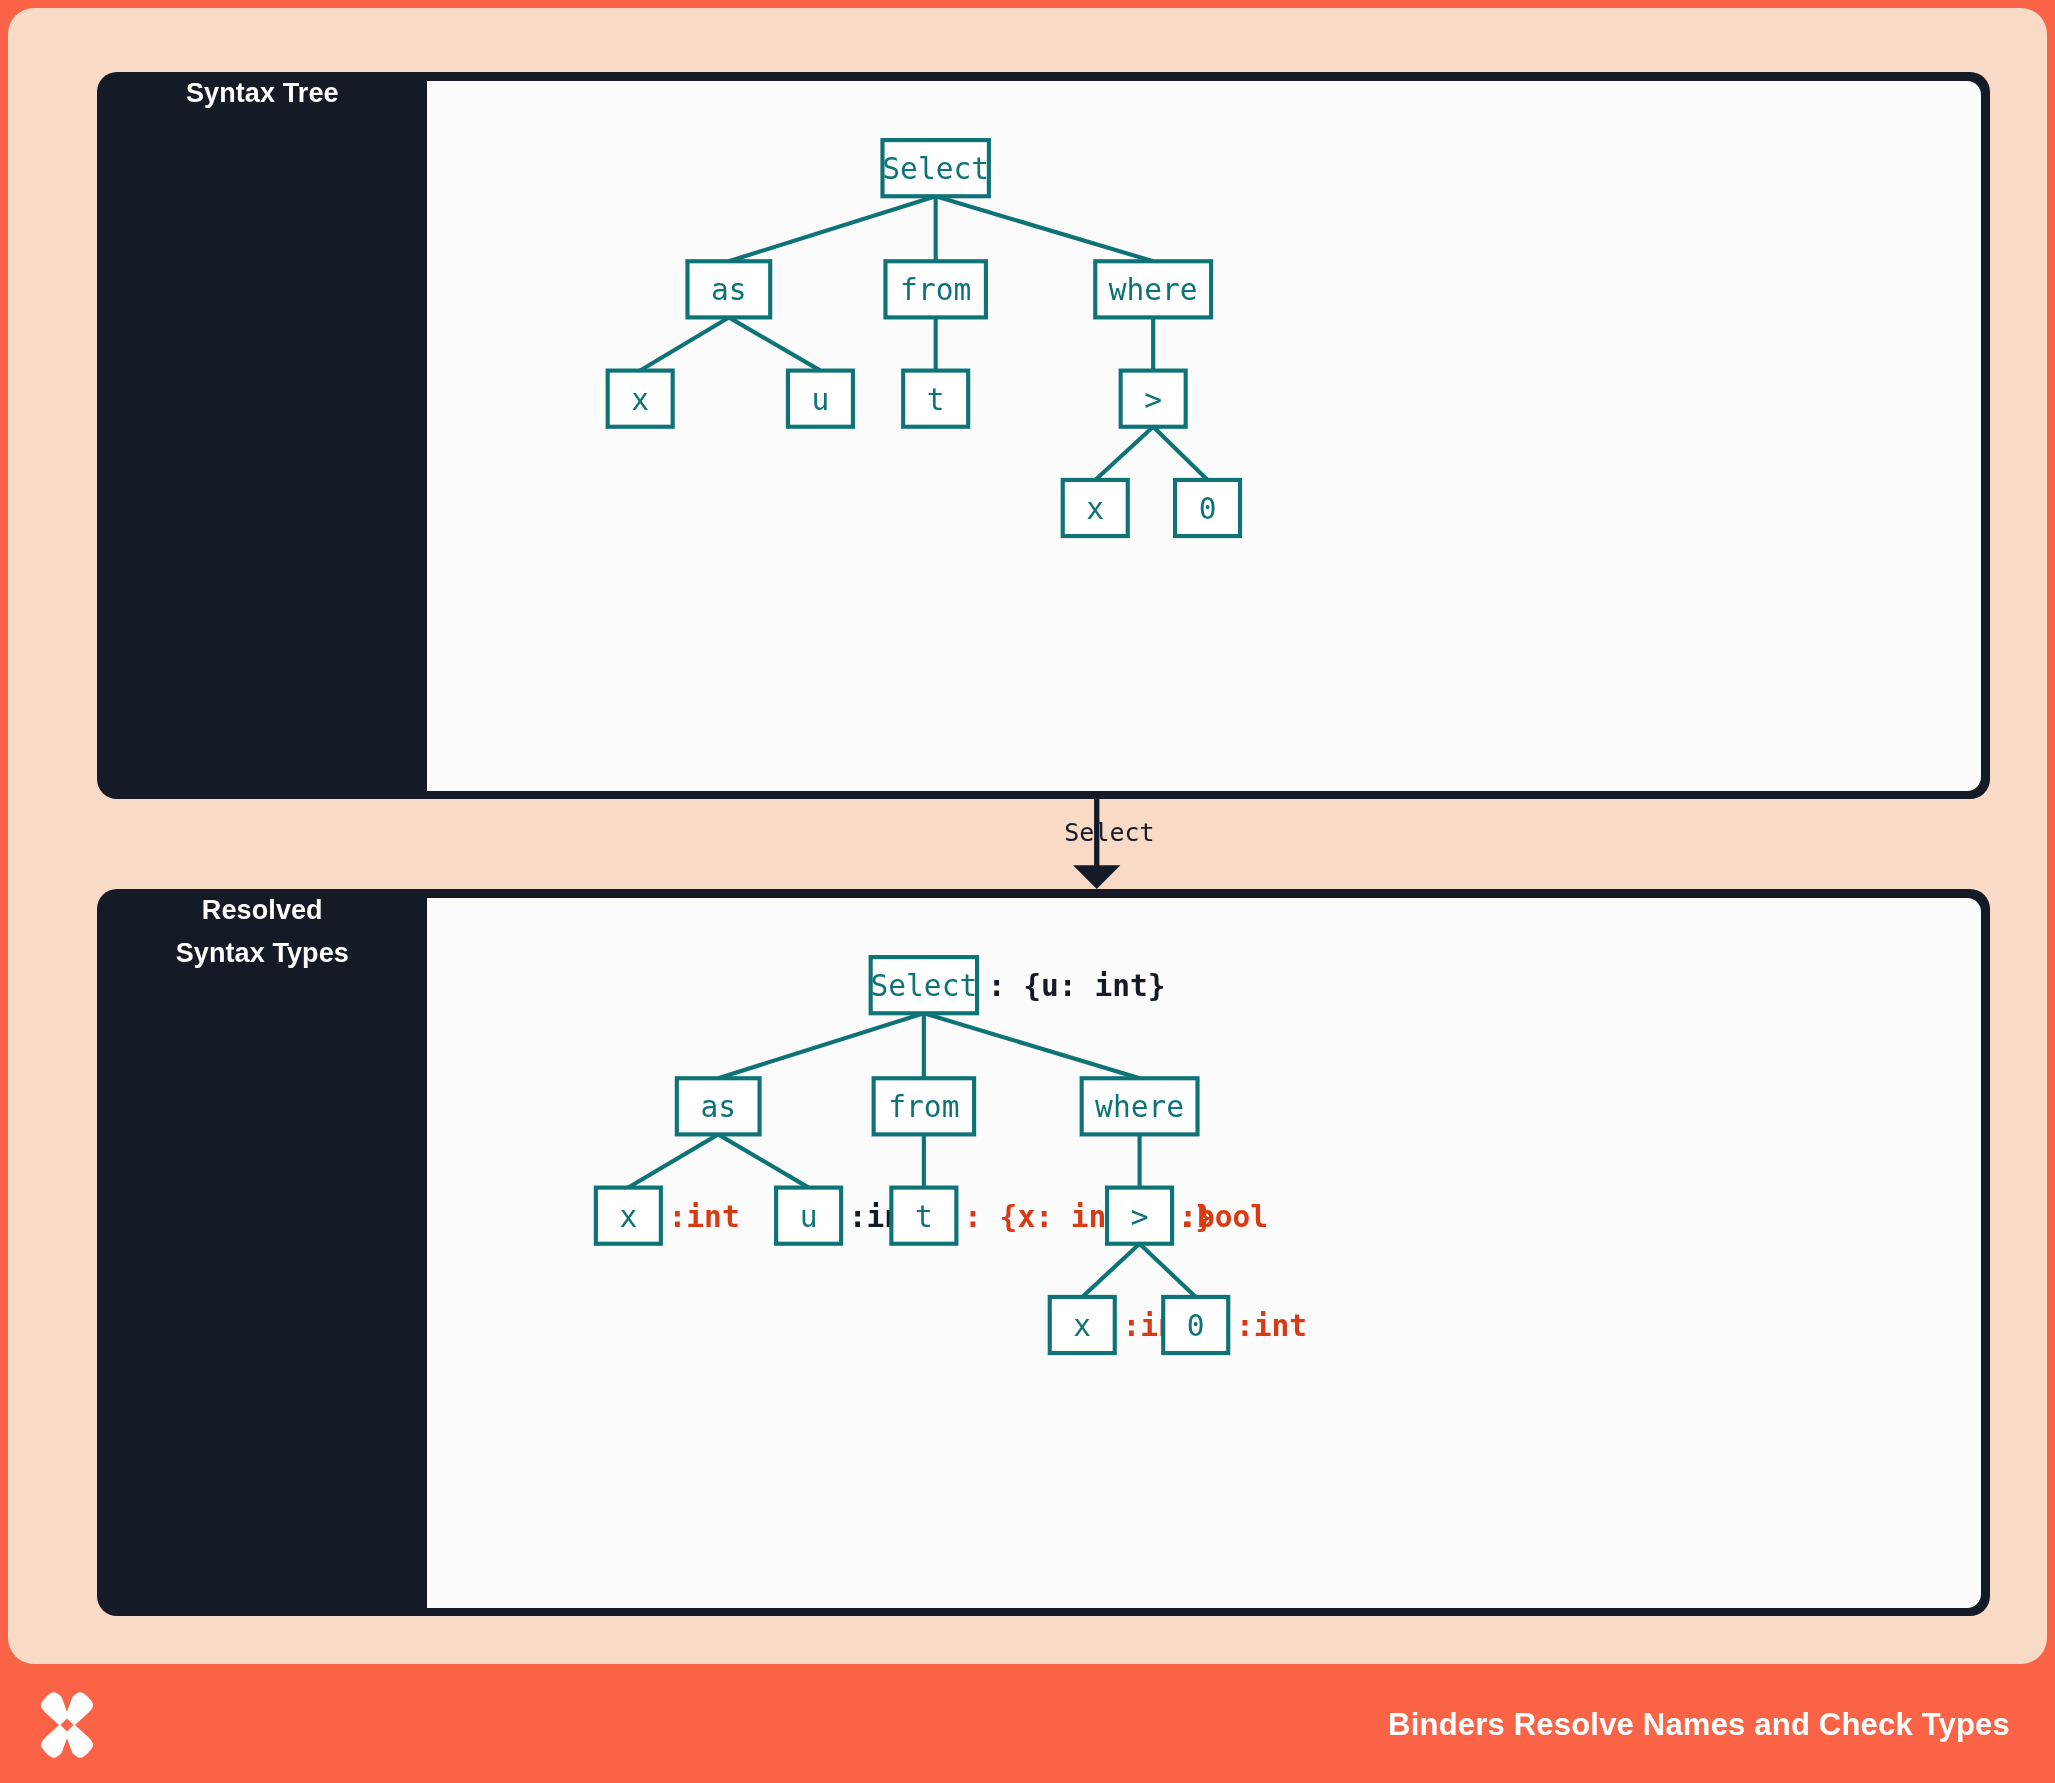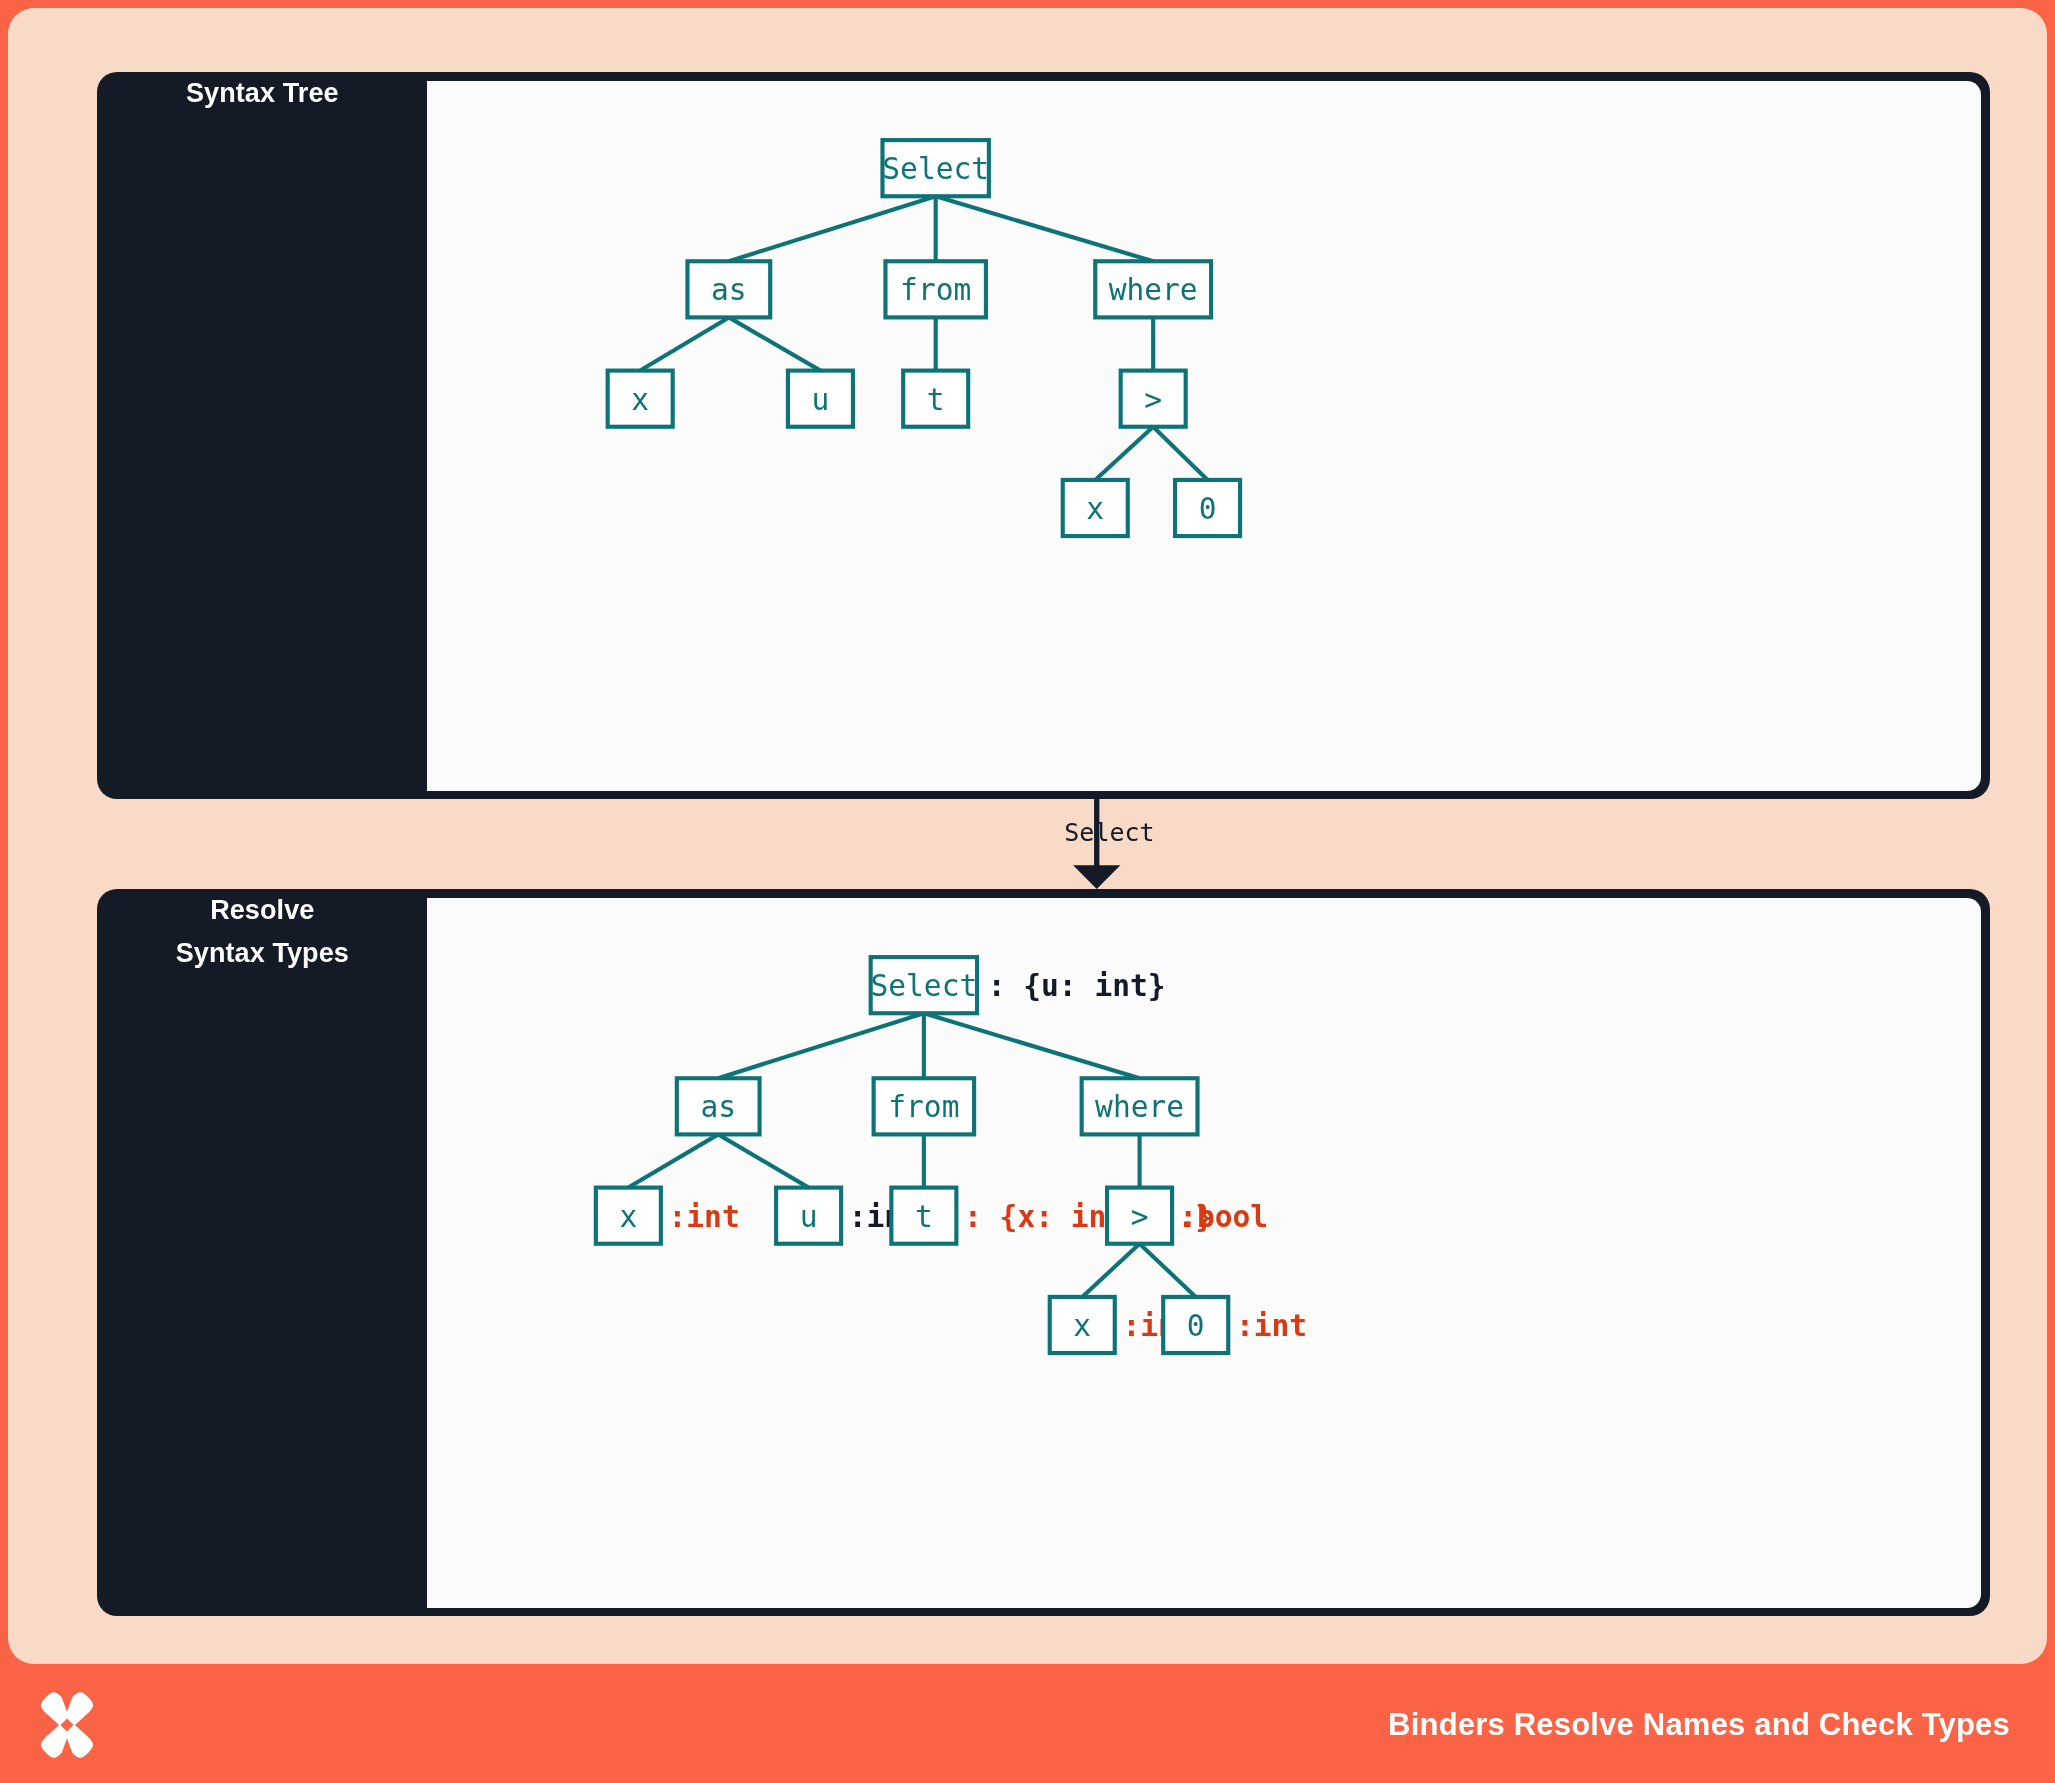--- a/index.html
+++ b/index.html
@@ -227,21 +227,21 @@
       <svg width="1893" height="90" viewBox="0 0 3200 152">
         <line x1="1690" y1="0" x2="1690" y2="118" stroke="#141a26" stroke-width="9"></line>
         <polygon points="1650,112 1730,112 1690,152" fill="#141a26"></polygon>
       </svg>
     </div>
     <div class="binder-label">Select</div>
 
     <div class="panel panel-2">
       <div class="panel-label">
         <div>
-          <span class="line">Resolve</span>
+          <span class="line">Resolved</span>
           <span class="line">Syntax Types</span>
         </div>
       </div>
       <div class="panel-canvas">
         <svg class="tree-svg" viewBox="0 0 2628 1202" preserveAspectRatio="xMidYMid meet">
 
           <g>
             <path class="edge" d="M 840 195 L 492 305"></path>
             <path class="edge" d="M 840 195 L 840 305"></path>
             <path class="edge" d="M 840 195 L 1205 305"></path>

